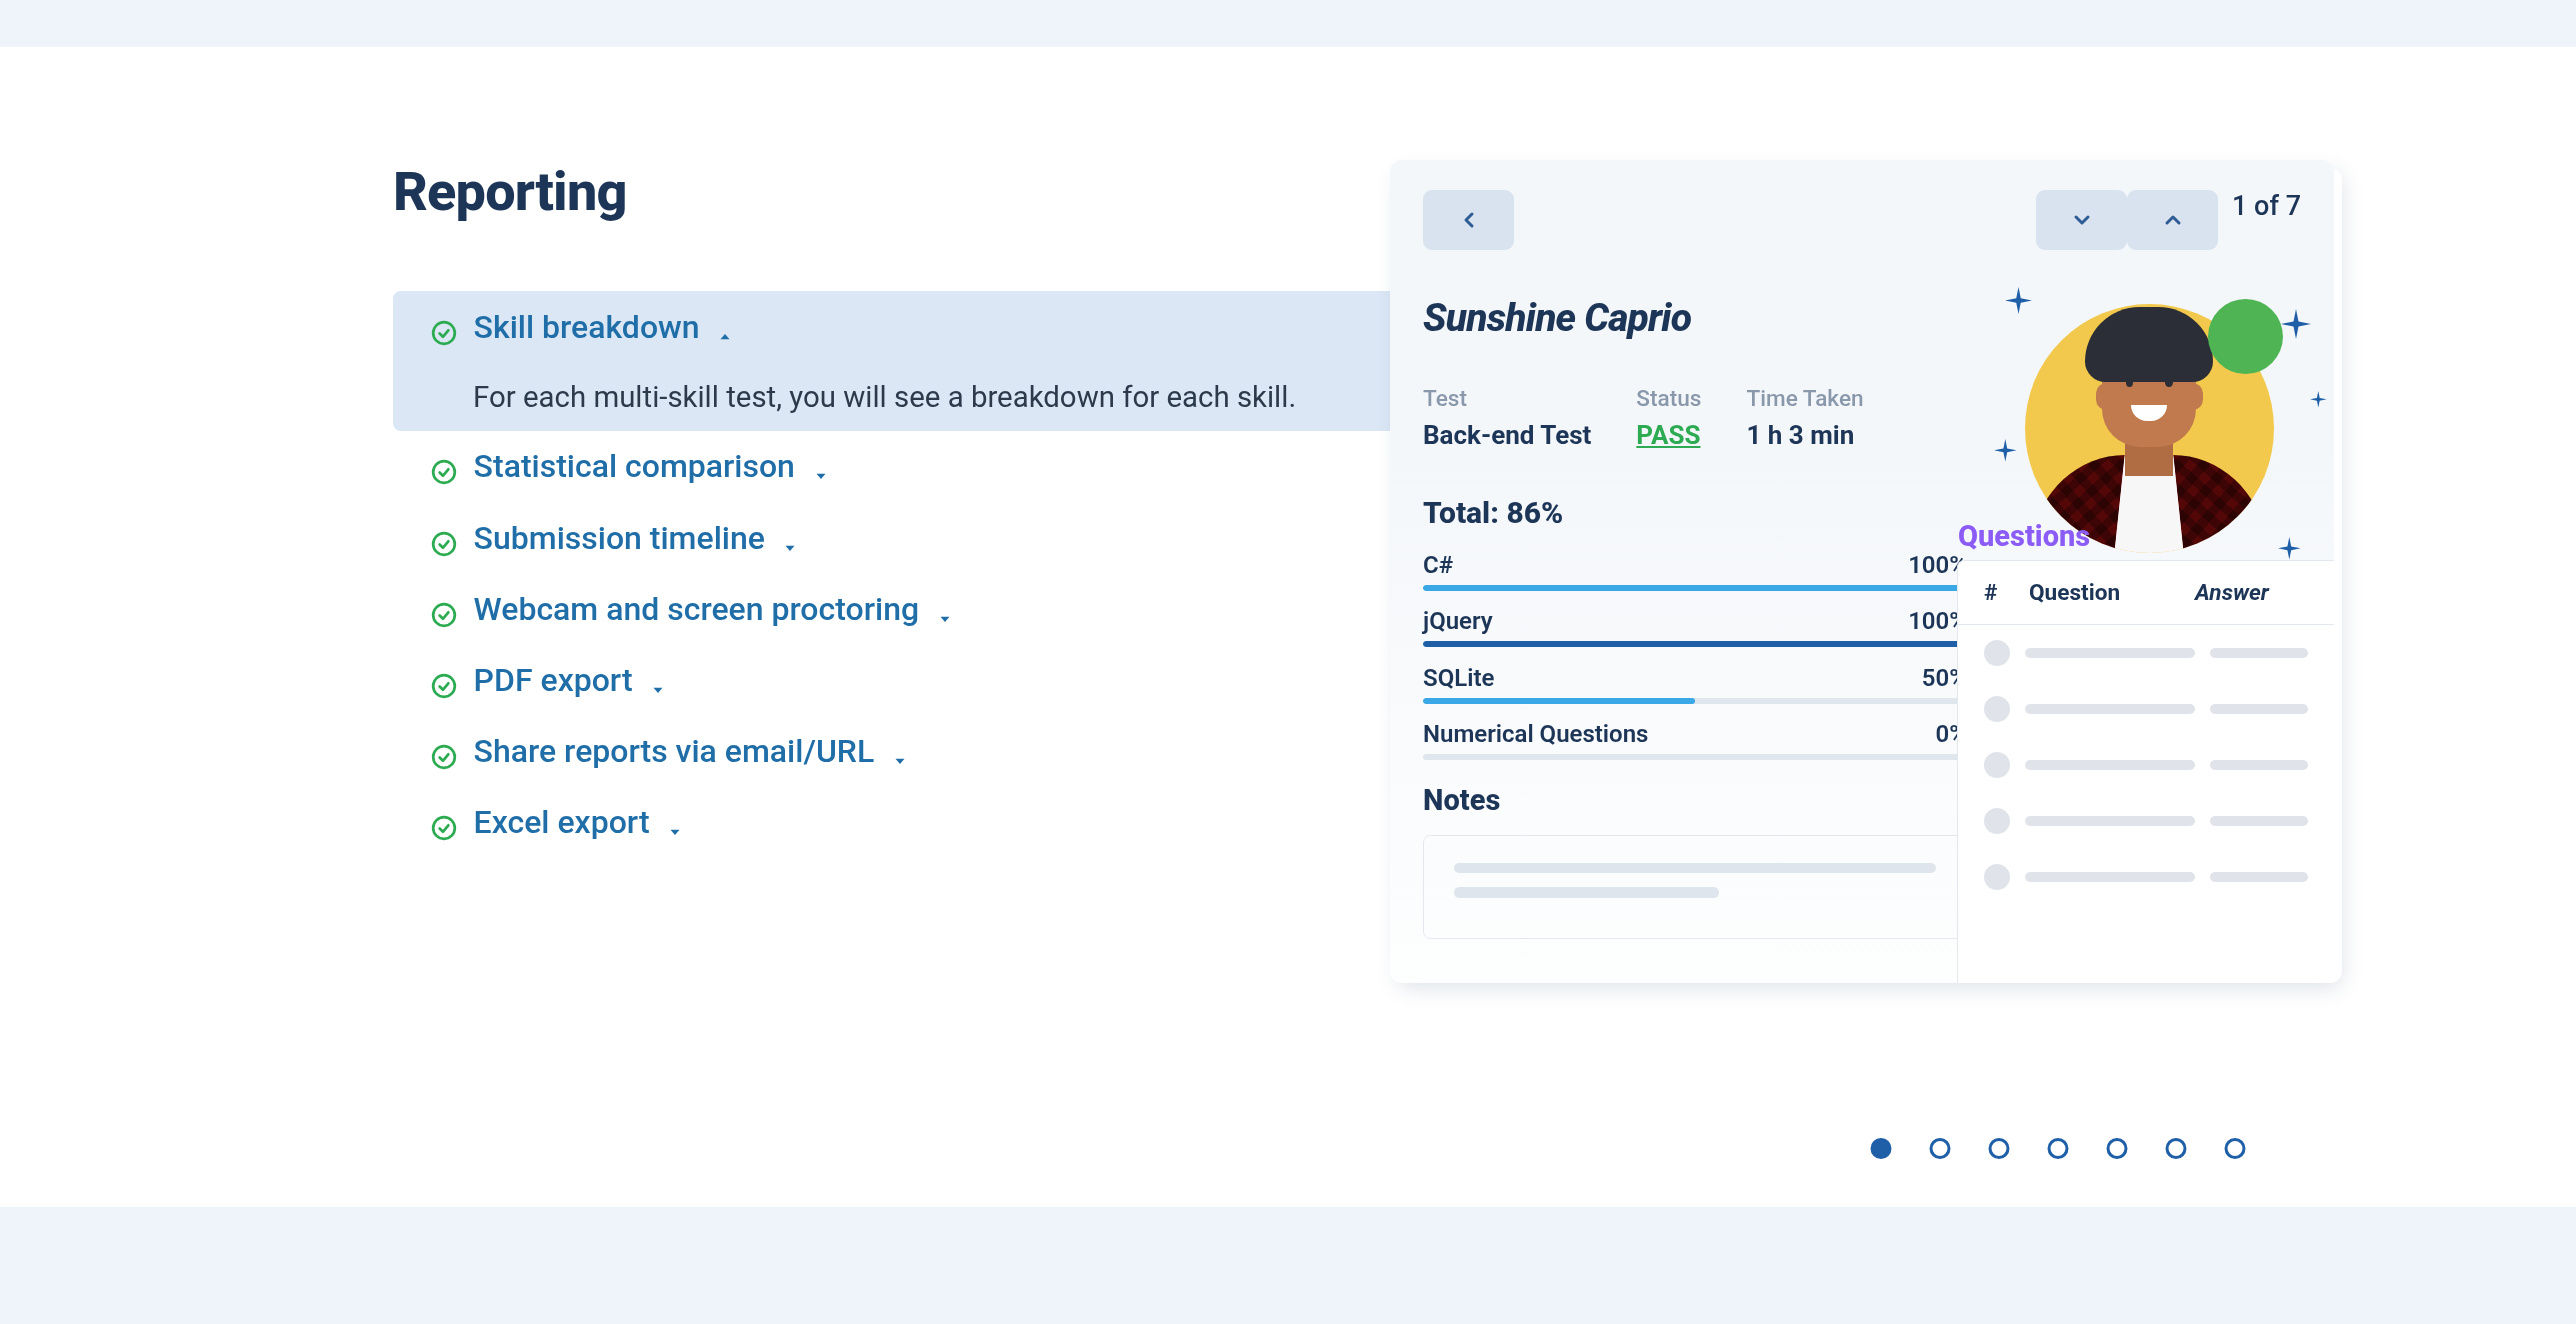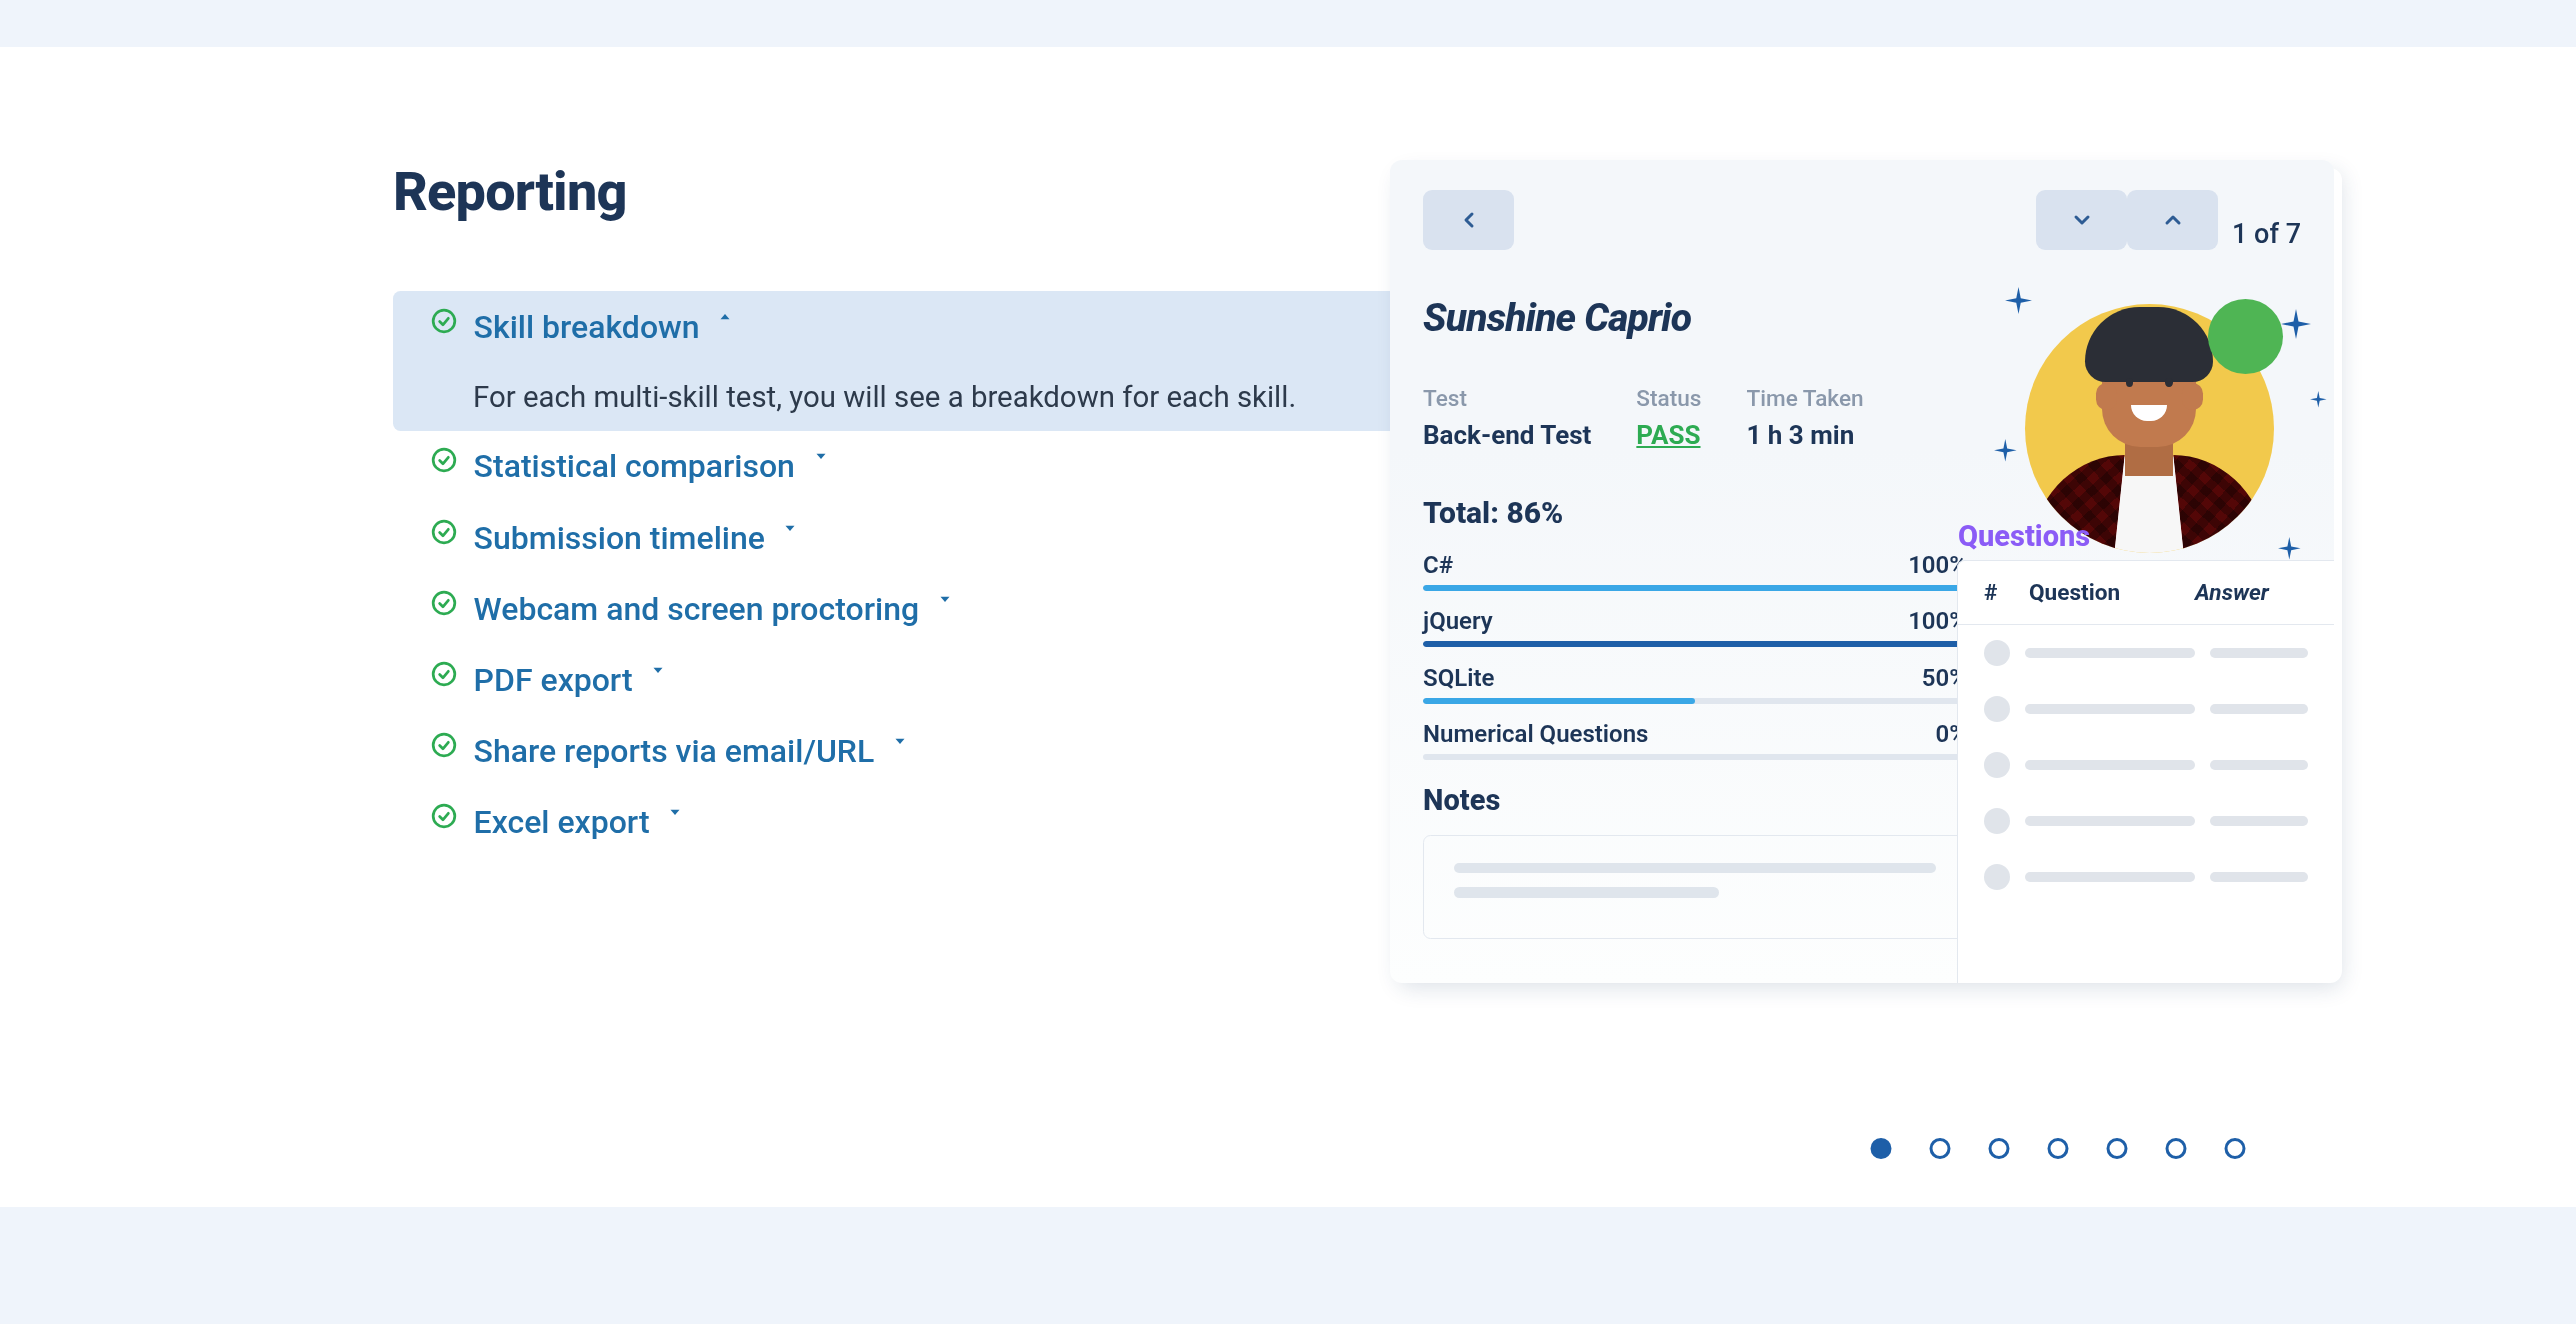--- a/index.html
+++ b/index.html
@@ -39,21 +39,21 @@
 .heading {
   font-size: 54px;
   font-weight: 800;
   color: #1d3557;
   letter-spacing: -0.8px;
   margin-bottom: 68px;
 }
 .feature-list { }
 .feature-item {
   display: flex;
-  align-items: flex-start;
+  align-items: flex-end;
   gap: 16.6px;
   padding: 16.6px 38px;
   color: #1f6ea8;
   font-size: 32px;
   font-weight: 500;
   cursor: pointer;
 }
 .feature-item.active {
   background: #dbe7f5;
   border-radius: 7.5px 0 0 7.5px;
@@ -91,21 +91,21 @@
   top: 0; left: 0;
   width: 944px;
   height: 823px;
   background: linear-gradient(180deg,#f4f7fa 0,#f4f7fa 35%,#fdfefe 100%);
   border-radius: 12px;
   padding: 30px 33px;
   overflow: hidden;
 }
 .card-top {
   display: flex;
-  align-items: flex-end;
+  align-items: flex-start;
   gap: 0;
   margin-bottom: 45px;
 }
 .nav-btn {
   background: #d9e2ef;
   border: none;
   border-radius: 9px;
   width: 91px;
   height: 60px;
   display: flex;

